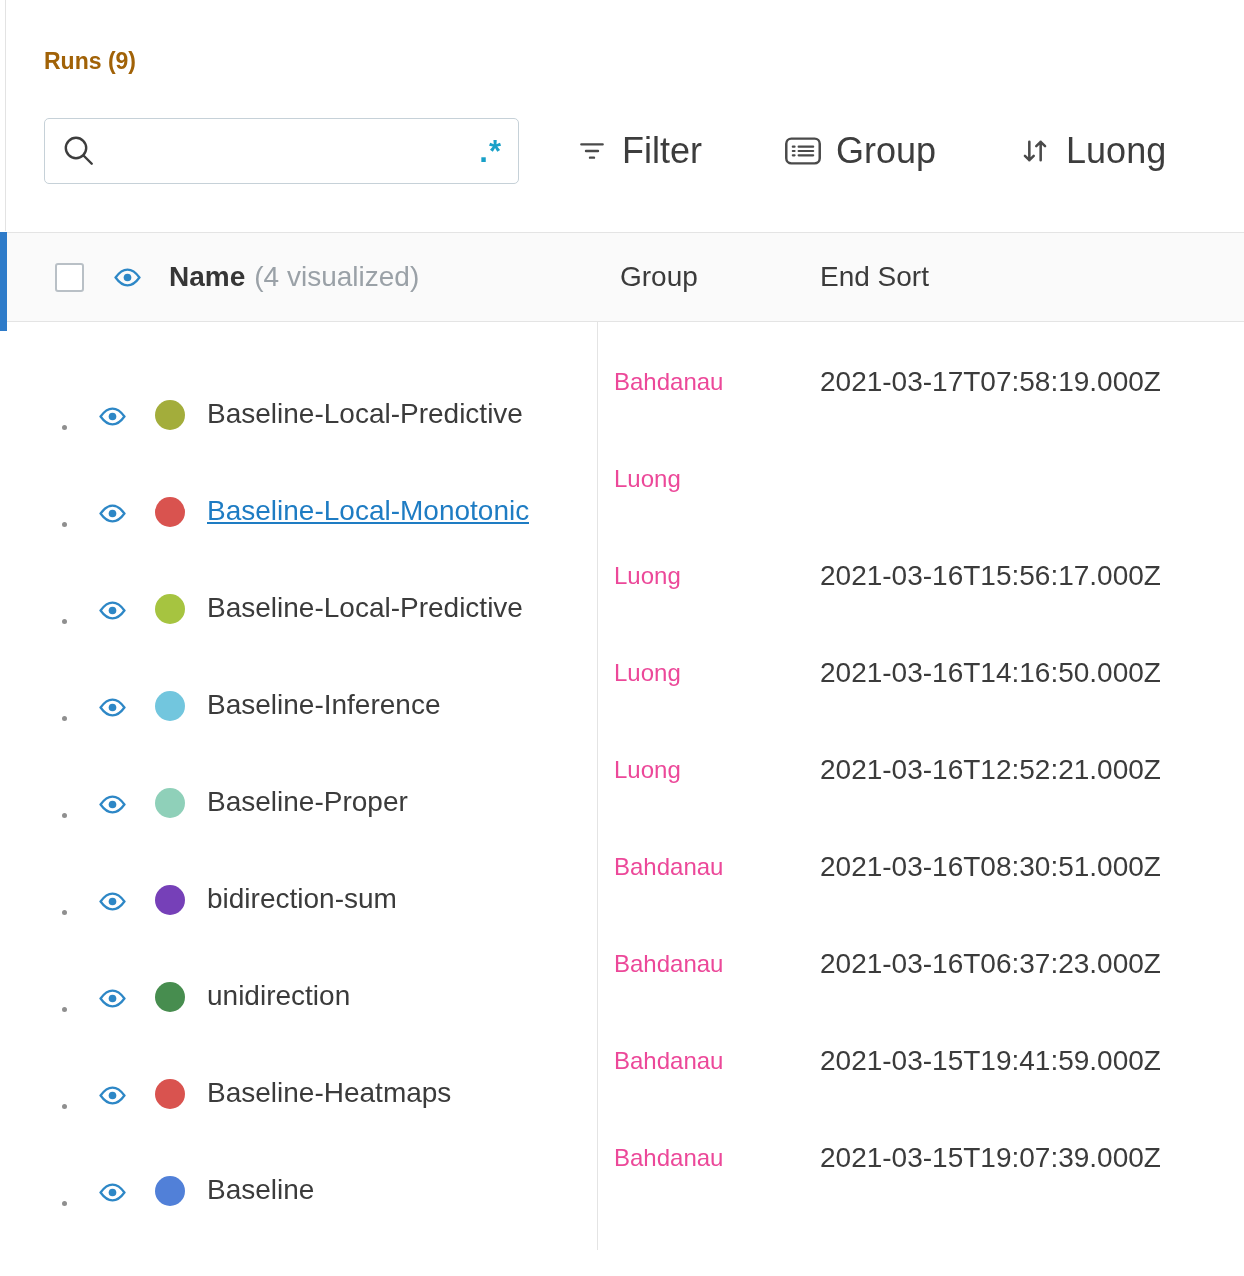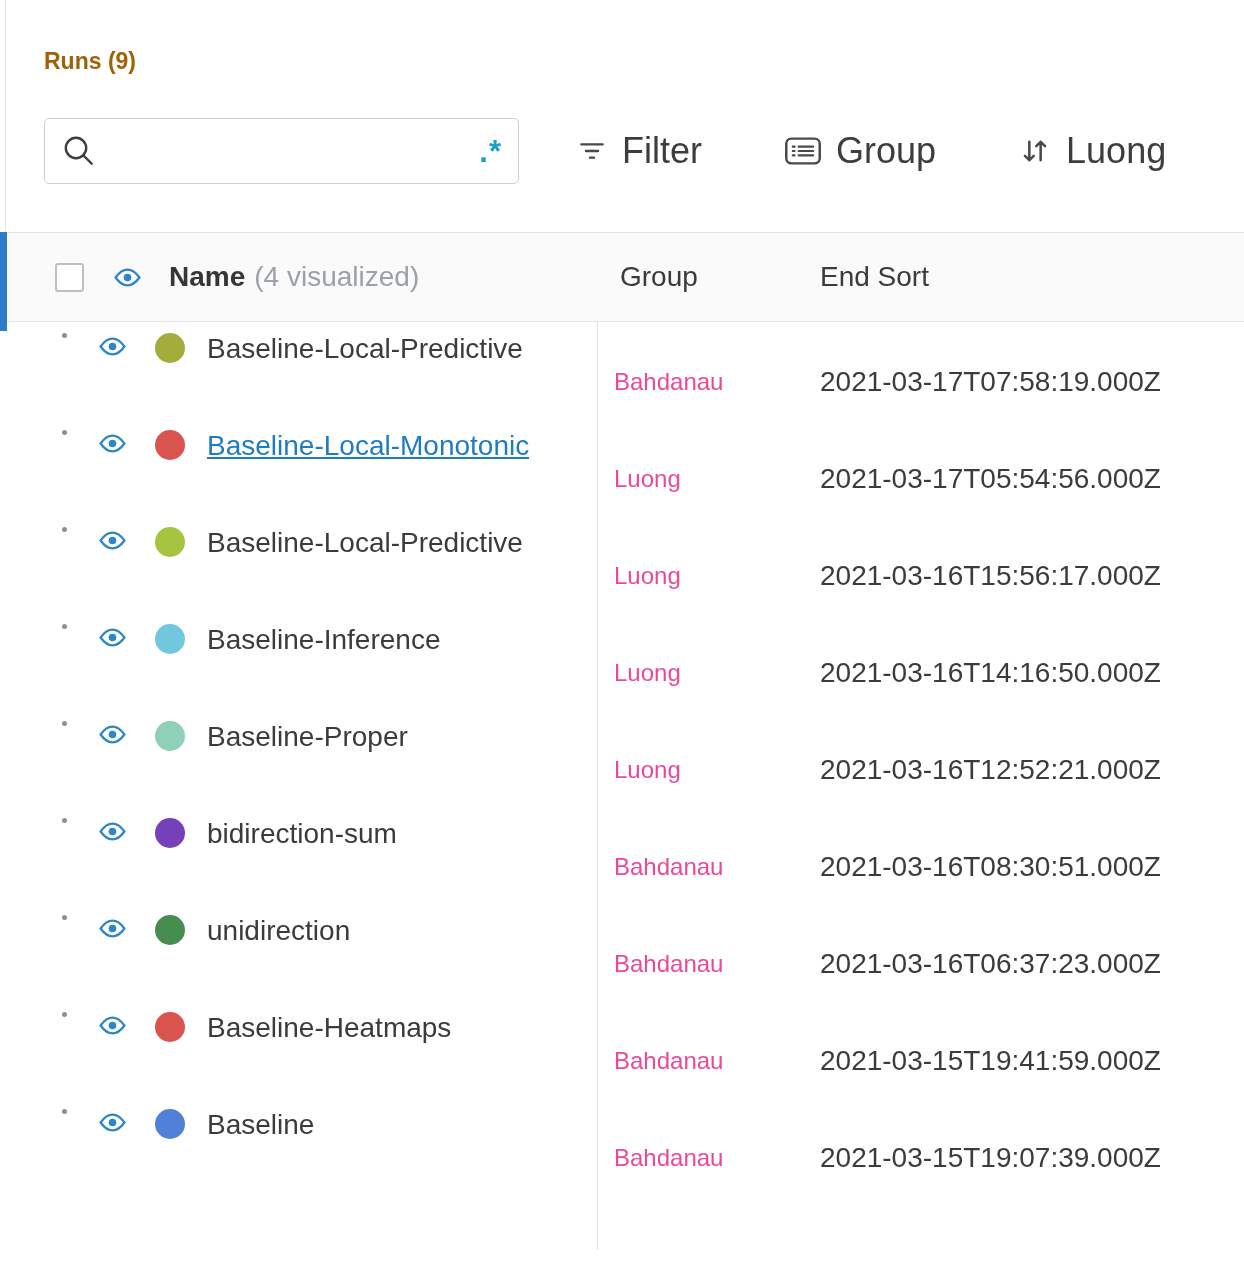--- a/index.html
+++ b/index.html
@@ -40,21 +40,21 @@
   .eye{display:flex;color:var(--eye);flex-shrink:0;}
   .th-eye{margin-left:27px;}
   .th-name-label{margin-left:25px;font-size:28px;font-weight:700;color:#363636;}
   .th-name-sub{margin-left:9px;font-size:28px;color:#9aa1a7;}
   .th-group,.th-time{font-size:28px;color:#3b3b3b;}
   .th-group{padding-left:23px;}
   .th-time{padding-left:25px;}
 
   .tbody{padding-top:11px;}
   .row{display:grid;grid-template-columns:597px 198px 1fr;height:97px;align-items:center;}
-  .name-cell{display:flex;align-items:flex-start;padding-left:62px;overflow:hidden;white-space:nowrap;height:100%;}
+  .name-cell{display:flex;align-items:flex-end;padding-left:62px;overflow:hidden;white-space:nowrap;height:100%;}
   .drag-dot{width:5px;height:5px;border-radius:50%;background:#8f8f8f;flex-shrink:0;}
   .row-eye{margin-left:29px;}
   .dot{width:30px;height:30px;border-radius:50%;margin-left:26px;flex-shrink:0;background:#999;}
   .run-name{margin-left:22px;font-size:28px;color:#3b3b3b;overflow:hidden;}
   .run-name.highlighted{color:var(--link);text-decoration:underline;}
   .group-cell{padding-left:17px;font-size:24px;color:#ec4899;white-space:nowrap;}
   .time-cell{padding-left:25px;font-size:28px;color:#3b3b3b;white-space:nowrap;overflow:hidden;}
 </style>
 </head>
 <body>
@@ -157,21 +157,20 @@
       <span class="eye row-eye">
         <svg width="33" height="27" viewBox="0 0 24 24">
                 <path d="M12 5c-5.5 0-9.6 5.6-10.6 7 1 1.4 5.1 7 10.6 7s9.6-5.6 10.6-7c-1-1.4-5.1-7-10.6-7z" fill="none" stroke="currentColor" stroke-width="2"></path>
                 <circle cx="12" cy="12" r="3.4" fill="currentColor"></circle>
               </svg>
       </span>
       <span class="dot" style="background: rgb(217, 83, 79);"></span>
       <span class="run-name highlighted">Baseline-Local-Monotonic</span>
     </div>
     <div class="group-cell">Luong</div>
-    <div class="time-cell">2021-03-17T05:54:56.000Z</div>
   </div>
 
   <div class="row">
     <div class="name-cell">
       <span class="drag-dot"></span>
       <span class="eye row-eye">
         <svg width="33" height="27" viewBox="0 0 24 24">
                 <path d="M12 5c-5.5 0-9.6 5.6-10.6 7 1 1.4 5.1 7 10.6 7s9.6-5.6 10.6-7c-1-1.4-5.1-7-10.6-7z" fill="none" stroke="currentColor" stroke-width="2"></path>
                 <circle cx="12" cy="12" r="3.4" fill="currentColor"></circle>
               </svg>

